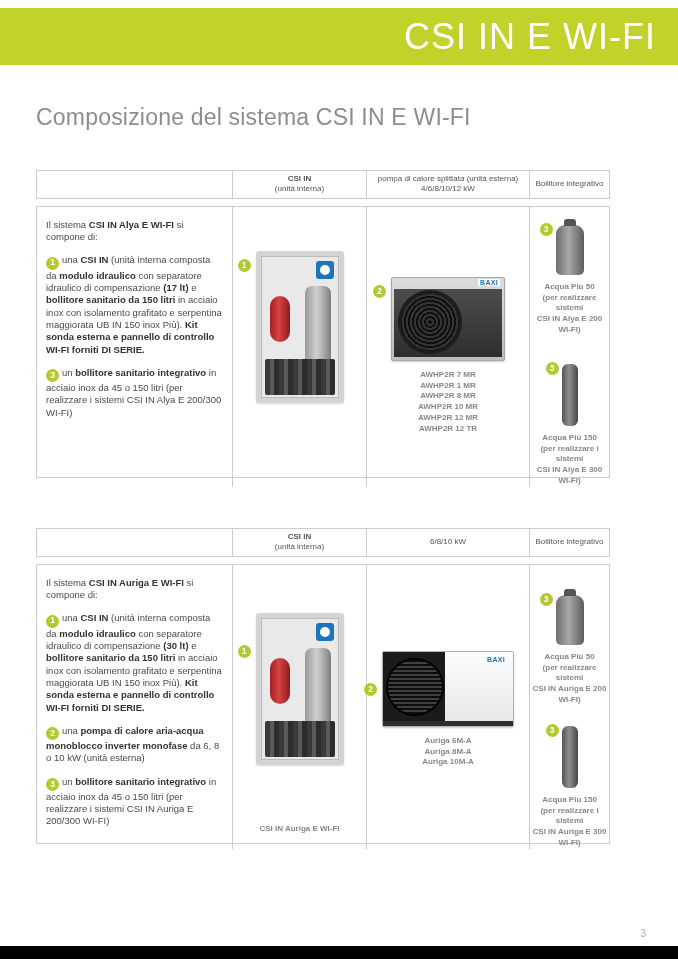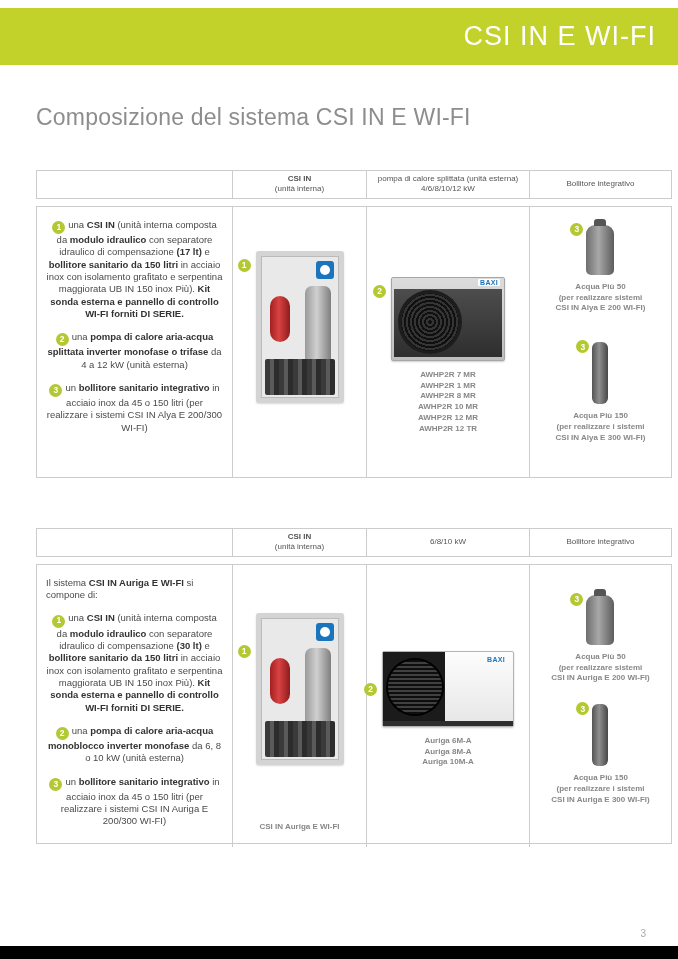--- a/index.html
+++ b/index.html
@@ -15,29 +15,29 @@
     font-family:"Liberation Sans",sans-serif;color:#4a4a4a;
   }
   
   .banner{
     position:absolute;top:8px;left:0;width:100%;height:57px;
     background:var(--accent);
     display:flex;align-items:center;justify-content:flex-end;
     padding-right:22px;
   }
   .banner-title{
-    color:#fff;font-size:27px;font-weight:400;letter-spacing:1px;
+    color:#fff;font-size:36px;font-weight:400;letter-spacing:1px;
   }
   
   .page-title{
     position:absolute;top:104px;left:36px;
     font-size:23px;font-weight:400;color:#8d8d8d;letter-spacing:.2px;
   }
   
-  .systable{position:absolute;left:36px;width:636px;}
+  .systable{position:absolute;left:36px;width:574px;}
   .systable.t1{top:170px;}
   .systable.t2{top:528px;}
   .thead{
     display:grid;grid-template-columns:195px 134px 163px 1fr;
     border:1px solid #ccc;margin-bottom:7px;min-height:28px;
   }
   .th{
     border-left:1px solid #ccc;display:flex;flex-direction:column;
     justify-content:center;text-align:center;
     font-size:8px;color:#555;line-height:1.3;padding:3px 4px;
@@ -48,21 +48,21 @@
     display:grid;grid-template-columns:195px 134px 163px 1fr;
     border:1px solid #ccc;
   }
   .t1 .tbody{height:272px;}
   .t2 .tbody{height:280px;}
   .td{border-left:1px solid #ccc;position:relative;}
   .td:first-child{border-left:none;}
   
   .desc{padding:12px 9px 8px;font-size:9.5px;line-height:1.3;}
   .intro{text-align:left;margin-bottom:11px;}
-  .item{text-align:center;margin-bottom:11px;}
+  .item{text-align:left;margin-bottom:11px;}
   .b{font-weight:bold;color:#333;}
   .badge{
     display:inline-flex;width:13px;height:13px;border-radius:50%;
     background:var(--badge);color:#fff;font-size:8.5px;font-weight:bold;
     align-items:center;justify-content:center;margin-right:3px;
     vertical-align:-2px;flex:none;
   }
   
   .pcell{display:flex;flex-direction:column;align-items:center;}
   .pwrap{position:relative;}
@@ -185,22 +185,22 @@
         <div>(unità interna)</div>
       </div>
     <div class="th">
         <div>pompa di calore splittata (unità esterna)</div>
         <div>4/6/8/10/12 kW</div>
       </div>
     <div class="th">Bollitore integrativo</div>
   </div>
   <div class="tbody">
     <div class="td desc">
+      <p class="intro"><span>Il sistema </span><span class="b">CSI IN Alya E WI-FI</span><span> si compone di:</span></p>
       <p class="item"><span class="badge">1</span><span><span>una </span><span class="b">CSI IN</span><span> (unità interna composta da </span><span class="b">modulo idraulico</span><span> con separatore idraulico di compensazione </span><span class="b">(17 lt)</span><span> e </span><span class="b">bollitore sanitario da 150 litri</span><span> in acciaio inox con isolamento grafitato e serpentina maggiorata UB IN 150 inox Più). </span><span class="b">Kit sonda esterna e pannello di controllo WI-FI forniti DI SERIE.</span></span></p>
-      <p class="item"><span class="badge">2</span><span><span>una </span><span class="b">pompa di calore aria-acqua splittata inverter monofase o trifase</span><span> da 4 a 12 kW (unità esterna)</span></span></p>
       <p class="item"><span class="badge">3</span><span><span>un </span><span class="b">bollitore sanitario integrativo</span><span> in acciaio inox da 45 o 150 litri (per realizzare i sistemi CSI IN Alya E 200/300 WI-FI)</span></span></p>
     </div>
     <div class="td pcell cell-indoor">
       <div class="pwrap">
         <span class="badge pbadge">1</span>
         <div class="indoor-unit">
           <span class="iu-logo"></span>
           <span class="iu-vessel"></span>
           <span class="iu-tank"></span>
           <span class="iu-pipes"></span>

